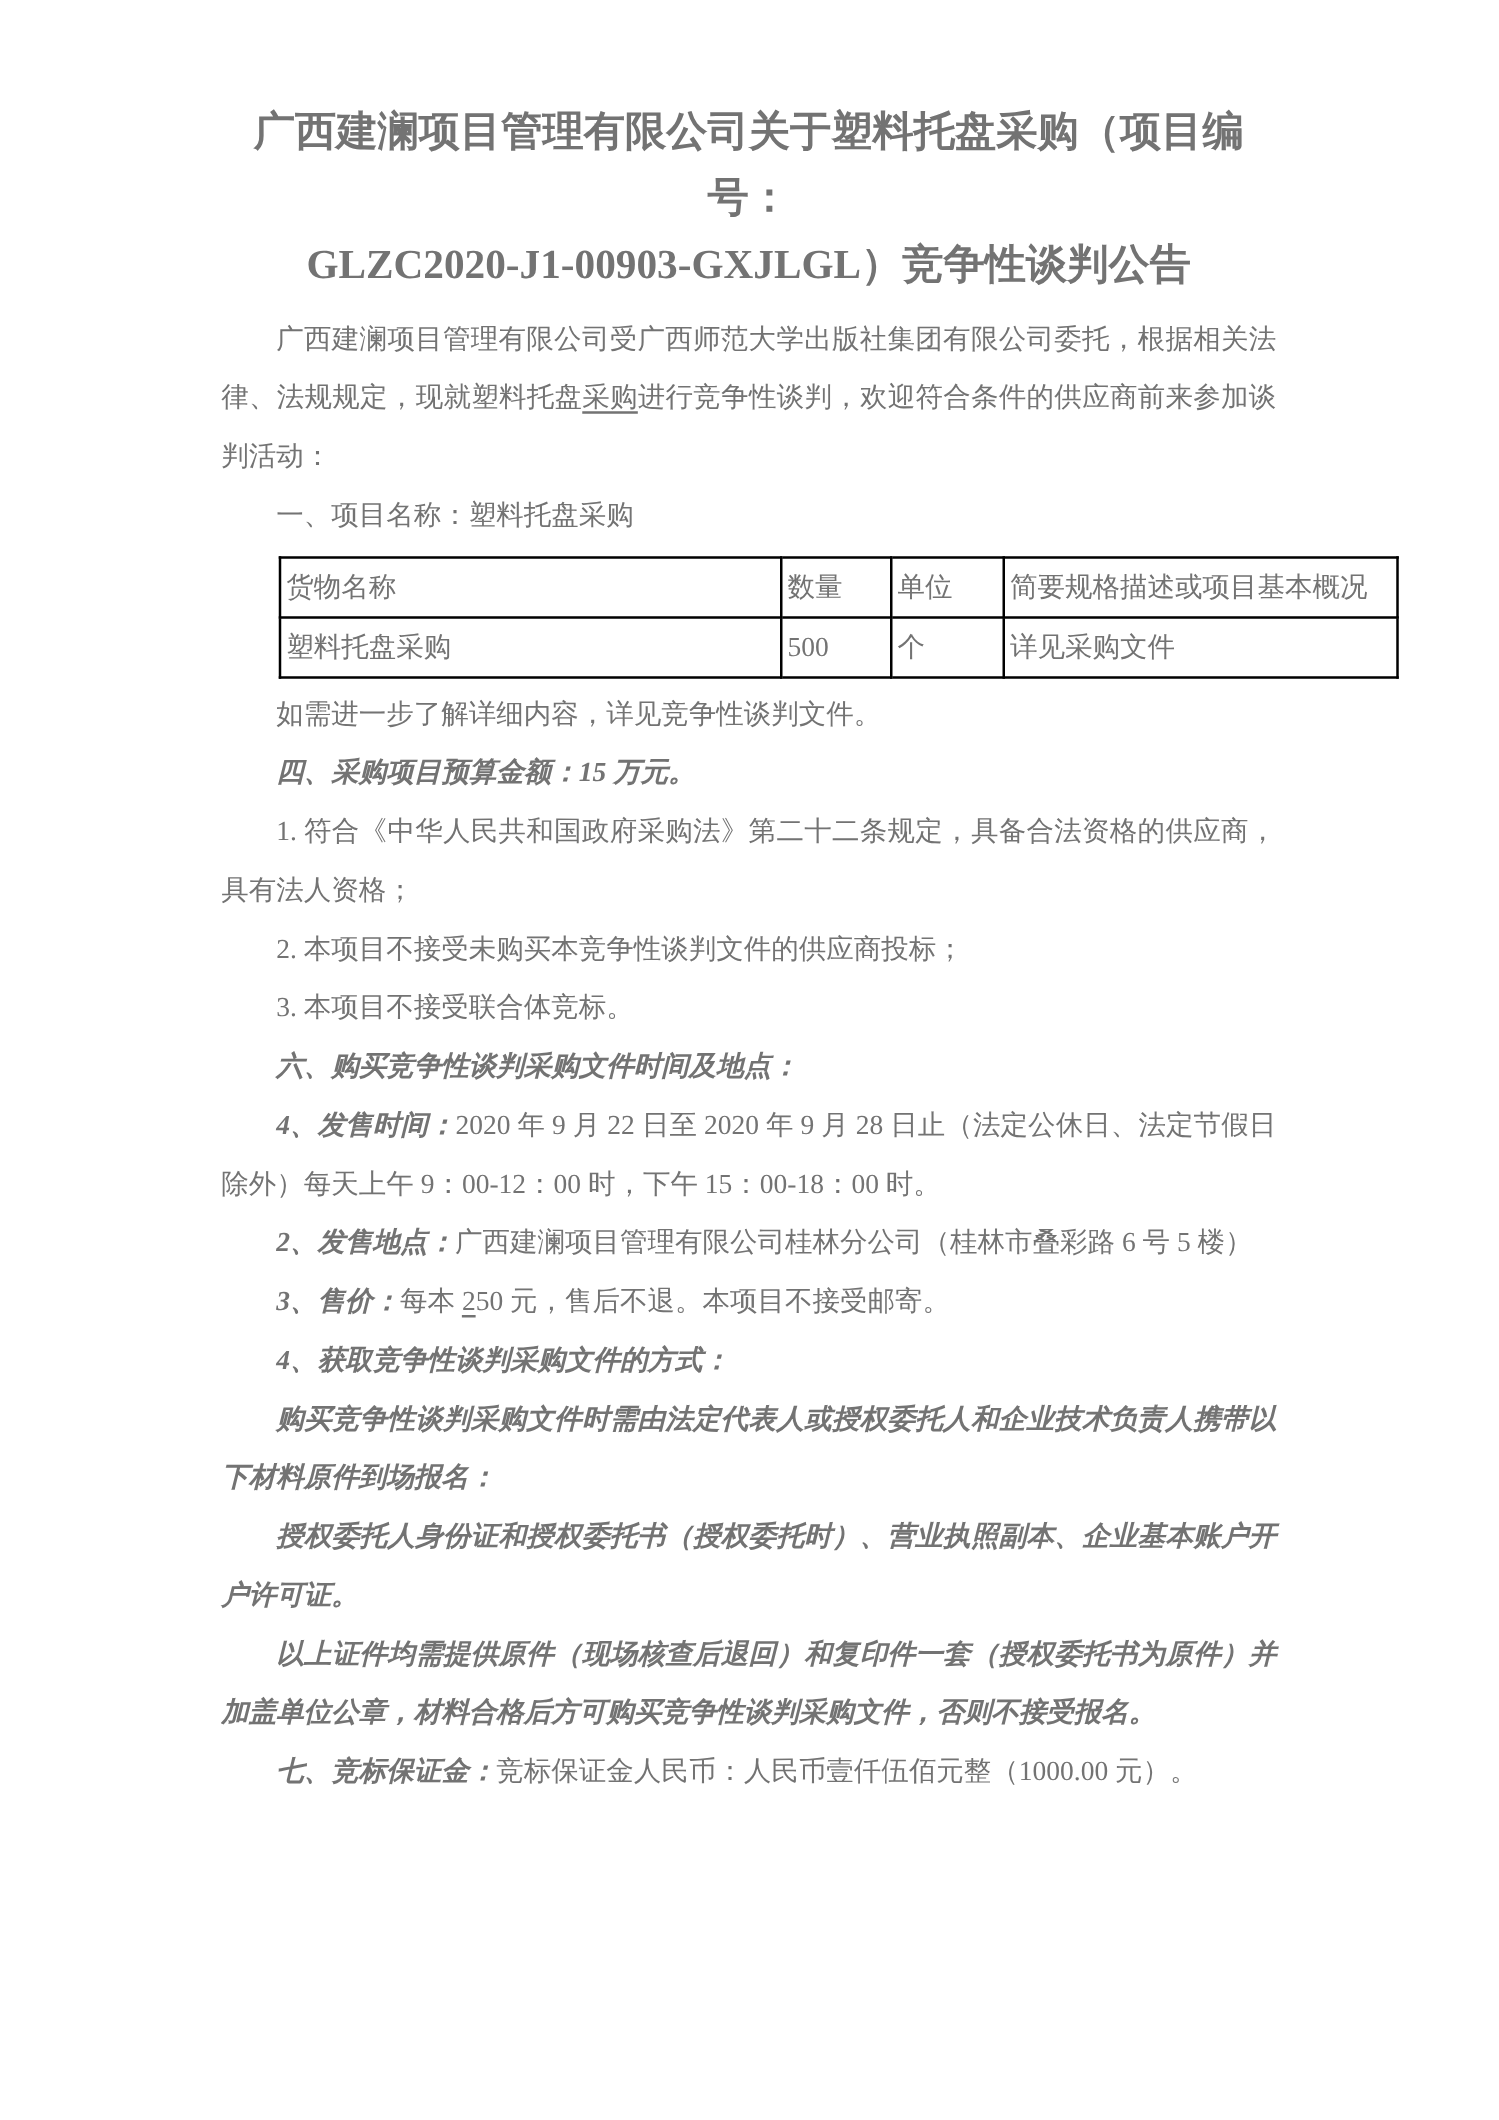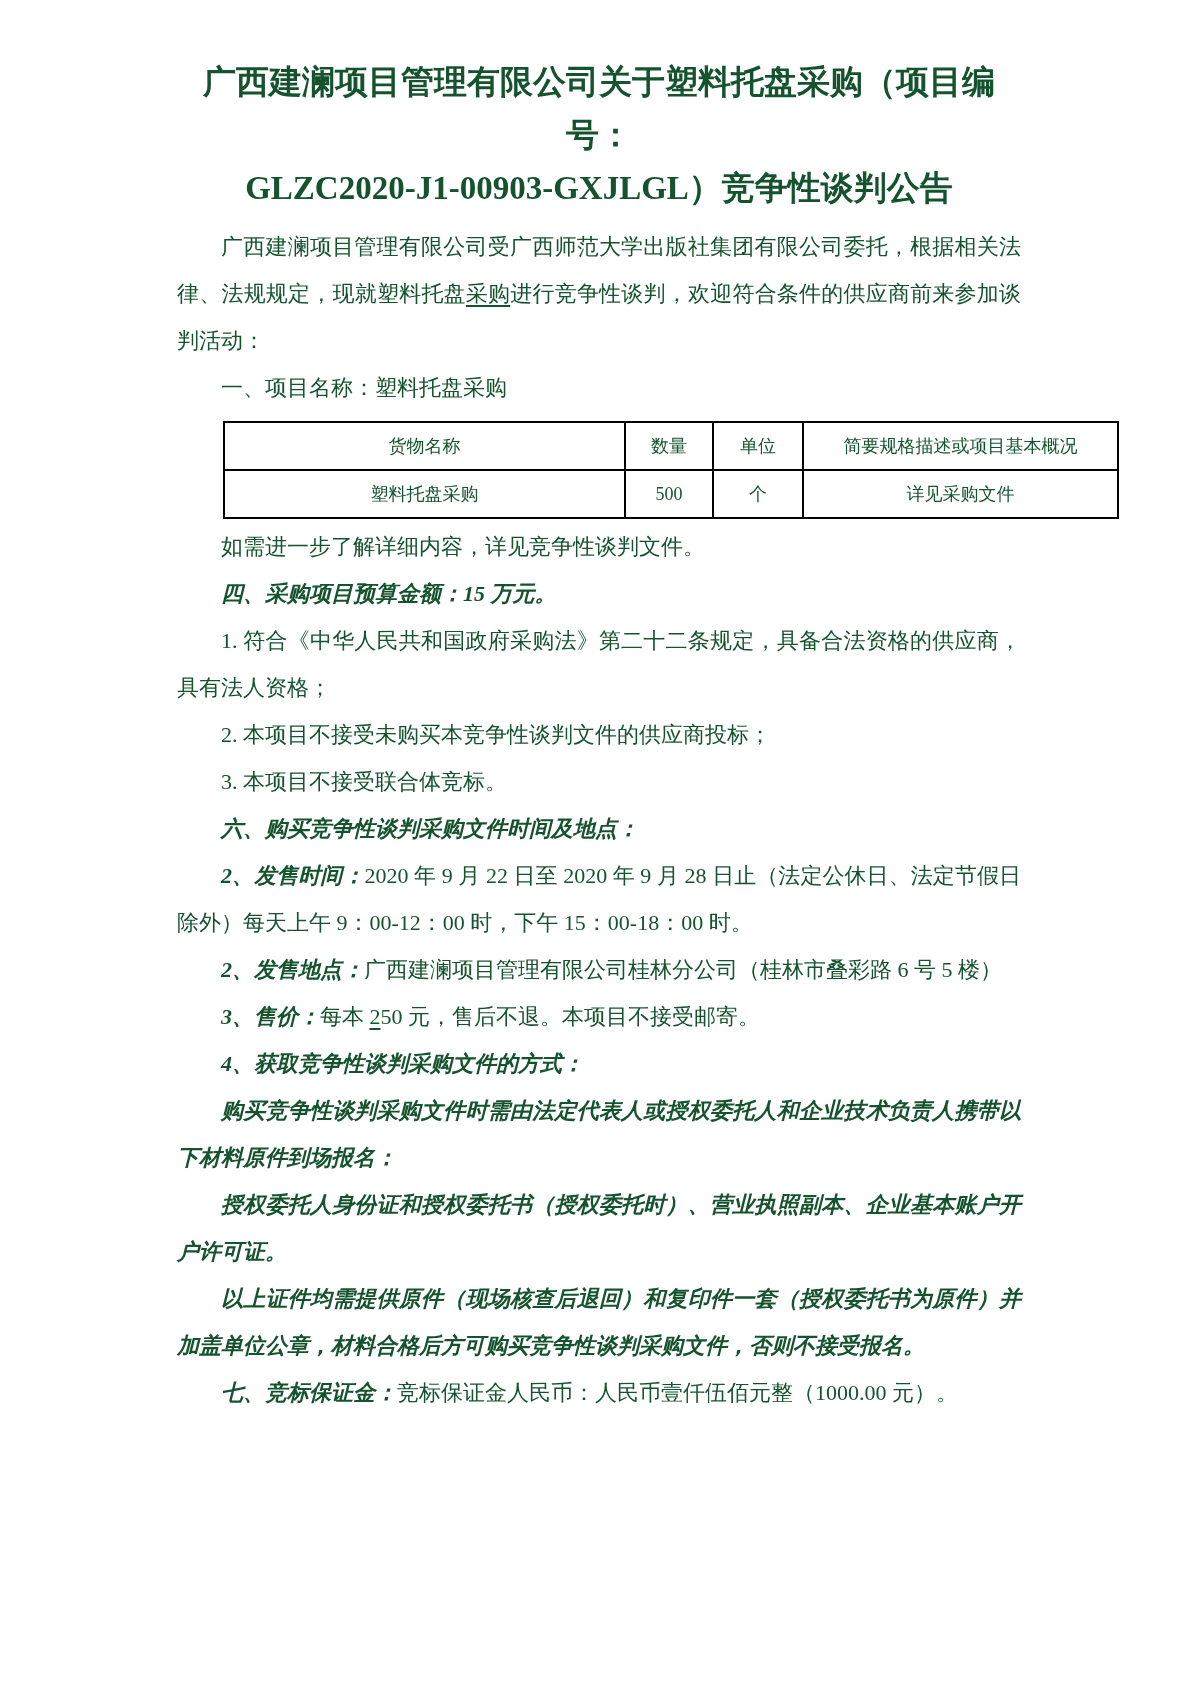--- a/index.html
+++ b/index.html
@@ -5,25 +5,25 @@
   html, body {
     margin: 0;
     padding: 0;
     background: #ffffff;
   }
   .page {
     position: relative;
     width: 1199px;
     height: 1512px;
     background: #ffffff;
-    color: #14532d;
+    color: #737373;
     font-family: "Liberation Serif", "DejaVu Serif", serif;
     overflow: hidden;
     box-sizing: border-box;
-    padding: 56px 178px 0 177px;
+    padding: 80px 178px 0 177px;
   }
   .doc-title {
     font-size: 33px;
     font-weight: bold;
     line-height: 53px;
     text-align: center;
     margin: 0 0 8px 0;
   }
   .doc-title .tline {
     display: block;
@@ -48,23 +48,22 @@
     margin-top: 38px;
   }
   table.goods {
     border-collapse: collapse;
     table-layout: fixed;
     width: 894px;
     margin: 10px 0 4px 46px;
   }
   table.goods td {
     border: 2px solid #000000;
-    text-align: center;
     vertical-align: middle;
-    font-size: 18px;
+    font-size: 22px;
     height: 46px;
     padding: 0 4px;
     overflow: hidden;
     white-space: nowrap;
   }
 </style>
 </head>
 <body>
 
 <div class="page">
@@ -109,21 +108,21 @@
 
 
   <p class="body indent">1. 符合《中华人民共和国政府采购法》第二十二条规定，具备合法资格的供应商，具有法人资格；</p>
 
   <p class="body indent">2. 本项目不接受未购买本竞争性谈判文件的供应商投标；</p>
 
   <p class="body indent">3. 本项目不接受联合体竞标。</p>
 
   <p class="body indent bold">六、购买竞争性谈判采购文件时间及地点：</p>
 
-  <p class="body indent"><span class="bold">2、发售时间：</span><span>2020 年 9 月 22 日至 2020 年 9 月 28 日止（法定公休日、法定节假日除外）每天上午 9：00-12：00 时，下午 15：00-18：00 时。</span></p>
+  <p class="body indent"><span class="bold">4、发售时间：</span><span>2020 年 9 月 22 日至 2020 年 9 月 28 日止（法定公休日、法定节假日除外）每天上午 9：00-12：00 时，下午 15：00-18：00 时。</span></p>
 
   <p class="body indent"><span class="bold">2、发售地点：</span><span>广西建澜项目管理有限公司桂林分公司（桂林市叠彩路 6 号 5 楼）</span></p>
 
   <p class="body indent"><span class="bold">3、售价：</span><span>每本 </span><u>2</u><span>50 元，售后不退。本项目不接受邮寄。</span></p>
 
   <p class="body indent bold">4、获取竞争性谈判采购文件的方式：</p>
 
   <p class="body indent bold">购买竞争性谈判采购文件时需由法定代表人或授权委托人和企业技术负责人携带以下材料原件到场报名：</p>
 
   <p class="body indent bold">授权委托人身份证和授权委托书（授权委托时）、营业执照副本、企业基本账户开户许可证。</p>

